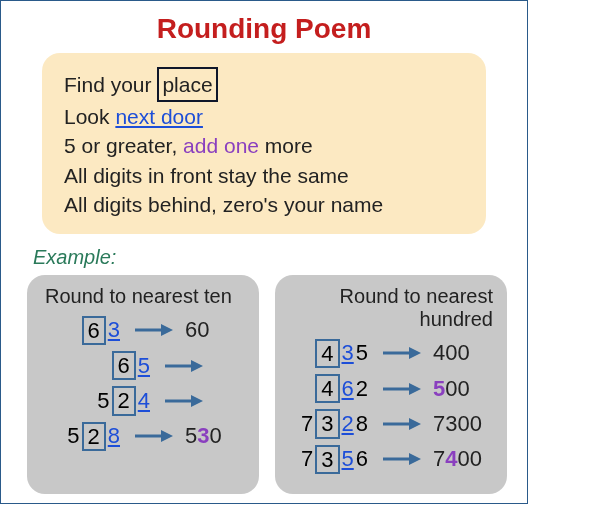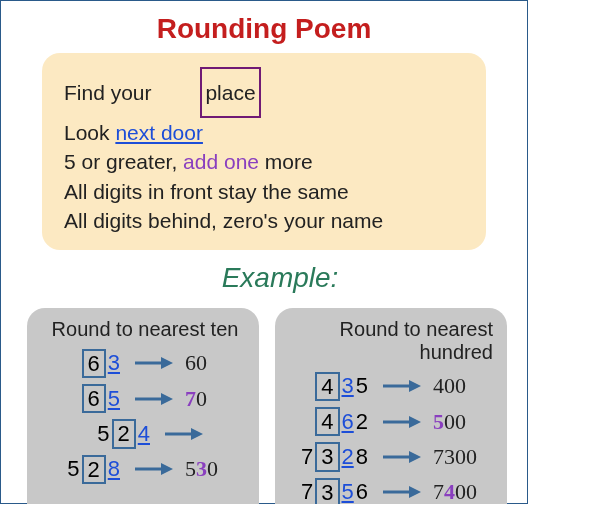--- a/index.html
+++ b/index.html
@@ -28,58 +28,56 @@
     background: #fce9c2;
     border-radius: 18px;
     margin: 0 auto;
     width: 400px;
     padding: 14px 22px;
     font-size: 21px;
     color: #222;
     line-height: 1.4;
   }
   .boxed {
-    border: 2px solid #701a75;
-    padding: 12px 3px;
+    border: 2px solid #0f172a;
+    padding: 4px 3px;
     display: inline-block;
     line-height: 1.1;
-    margin-left: 43px;
   }
   .red-ul {
     color: #1d4ed8;
     text-decoration: underline;
   }
   .purple {
     color: #8a3fbf;
   }
   .example-label {
     color: #2a7a5a;
     font-style: italic;
-    font-size: 28px;
+    font-size: 20px;
     margin-left: 32px;
     margin-top: 12px;
-    margin-bottom: 14px;
-    text-align: center;
+    margin-bottom: 6px;
   }
   .cols {
     display: flex;
     gap: 16px;
     padding: 0 26px;
   }
   .card {
     background: #c8c8c8;
     border-radius: 18px;
     padding: 10px 14px 14px 14px;
     flex: 1;
   }
   .card-title {
     font-size: 20px;
     color: #222;
     margin-bottom: 8px;
-    text-align: center;
+    text-align: left;
     padding-left: 4px;
   }
   .card-b .card-title {
     text-align: right;
     padding-left: 10px;
   }
   .row {
     display: flex;
     align-items: center;
     justify-content: center;
@@ -101,21 +99,20 @@
     flex-shrink: 0;
   }
   .arrow svg {
     display: block;
   }
   .num-right {
     font-size: 22px;
     color: #222;
     min-width: 60px;
     text-align: left;
-    font-family: Liberation Serif, serif;
   }
   .dbox {
     border: 2px solid #3a6a9a;
     padding: 0 4px;
     display: inline-block;
     line-height: 1.15;
   }
 </style>
 </head>
 <body>
@@ -162,21 +159,20 @@
             <div class="num-left">
               <span class="d dbox">6</span>
               <span class="d red-ul">5</span>
             </div>
             <div class="arrow">
               <svg width="40" height="16" viewBox="0 0 40 16">
                 <line x1="2" y1="8" x2="30" y2="8" stroke="#3a6a9a" stroke-width="3"></line>
                 <polygon points="28,2 40,8 28,14" fill="#3a6a9a"></polygon>
               </svg>
             </div>
-            <div class="num-right"><span class="purple" style="font-weight: bold;">7</span><span>0</span></div>
           </div>
           <div class="row">
             <div class="num-left">
               <span class="d">5</span>
               <span class="d dbox">2</span>
               <span class="d red-ul">4</span>
             </div>
             <div class="arrow">
               <svg width="40" height="16" viewBox="0 0 40 16">
                 <line x1="2" y1="8" x2="30" y2="8" stroke="#3a6a9a" stroke-width="3"></line>

